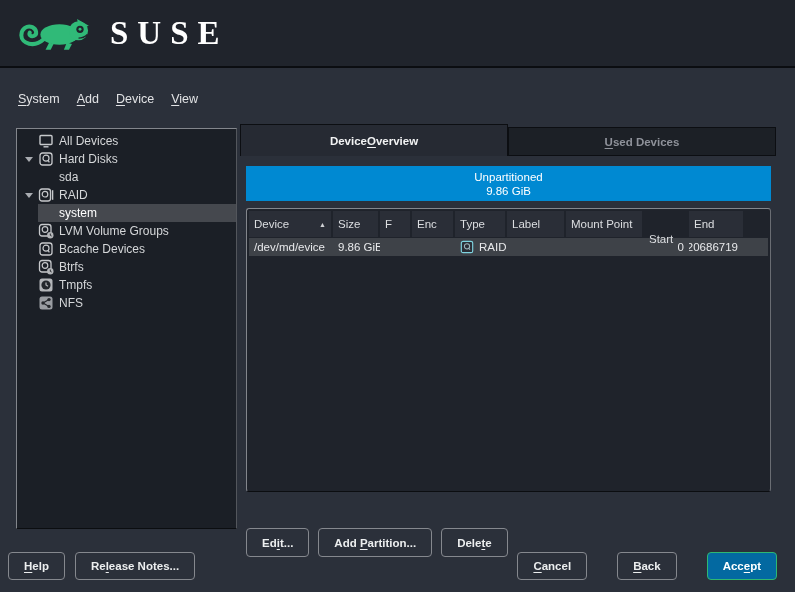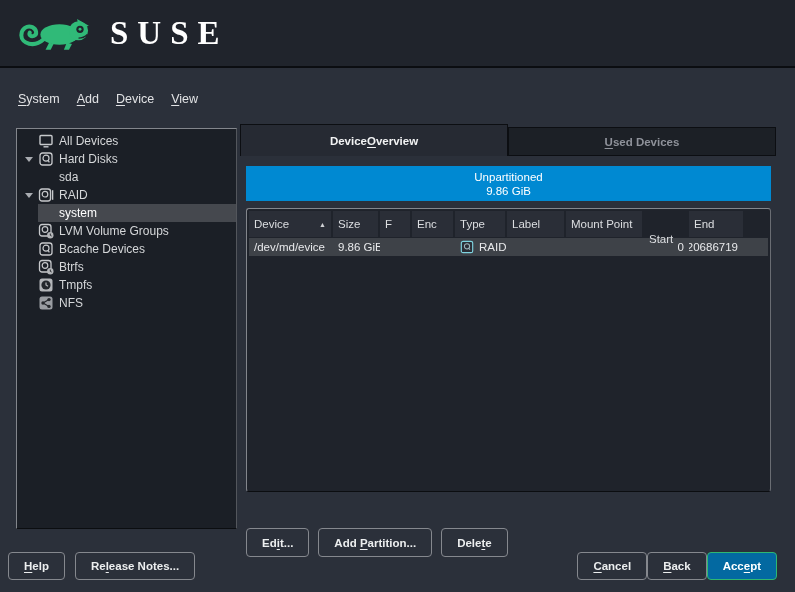--- a/index.html
+++ b/index.html
@@ -65,21 +65,21 @@
   
   .actions{position:absolute;left:246px;top:528px;display:flex;gap:9px}
   .btn{
     height:29px;background:transparent;border:1px solid #85888e;border-radius:4px;
     color:#eceeef;font-size:11.5px;font-weight:bold;font-family:inherit;
     padding:0 15px;cursor:default;
   }
   .btn.primary{background:#2fb872;border-color:#2fb872;color:#ffffff}
   .footer-left{position:absolute;left:8px;top:552px;display:flex;gap:10px}
   .footer-left .btn{height:28px}
-  .footer-right{position:absolute;right:18px;top:552px;display:flex;gap:0}
+  .footer-right{position:absolute;right:18px;top:552px;display:flex;gap:30px}
   .footer-right .btn{height:28px}
 </style>
 </head>
 <body>
 
 <div class="top-banner">
   <div class="logo">
     <svg width="88" height="48" viewBox="0 0 120 64">
       <g fill="#30ba78">
         <ellipse cx="62" cy="34" rx="26" ry="14"></ellipse>

